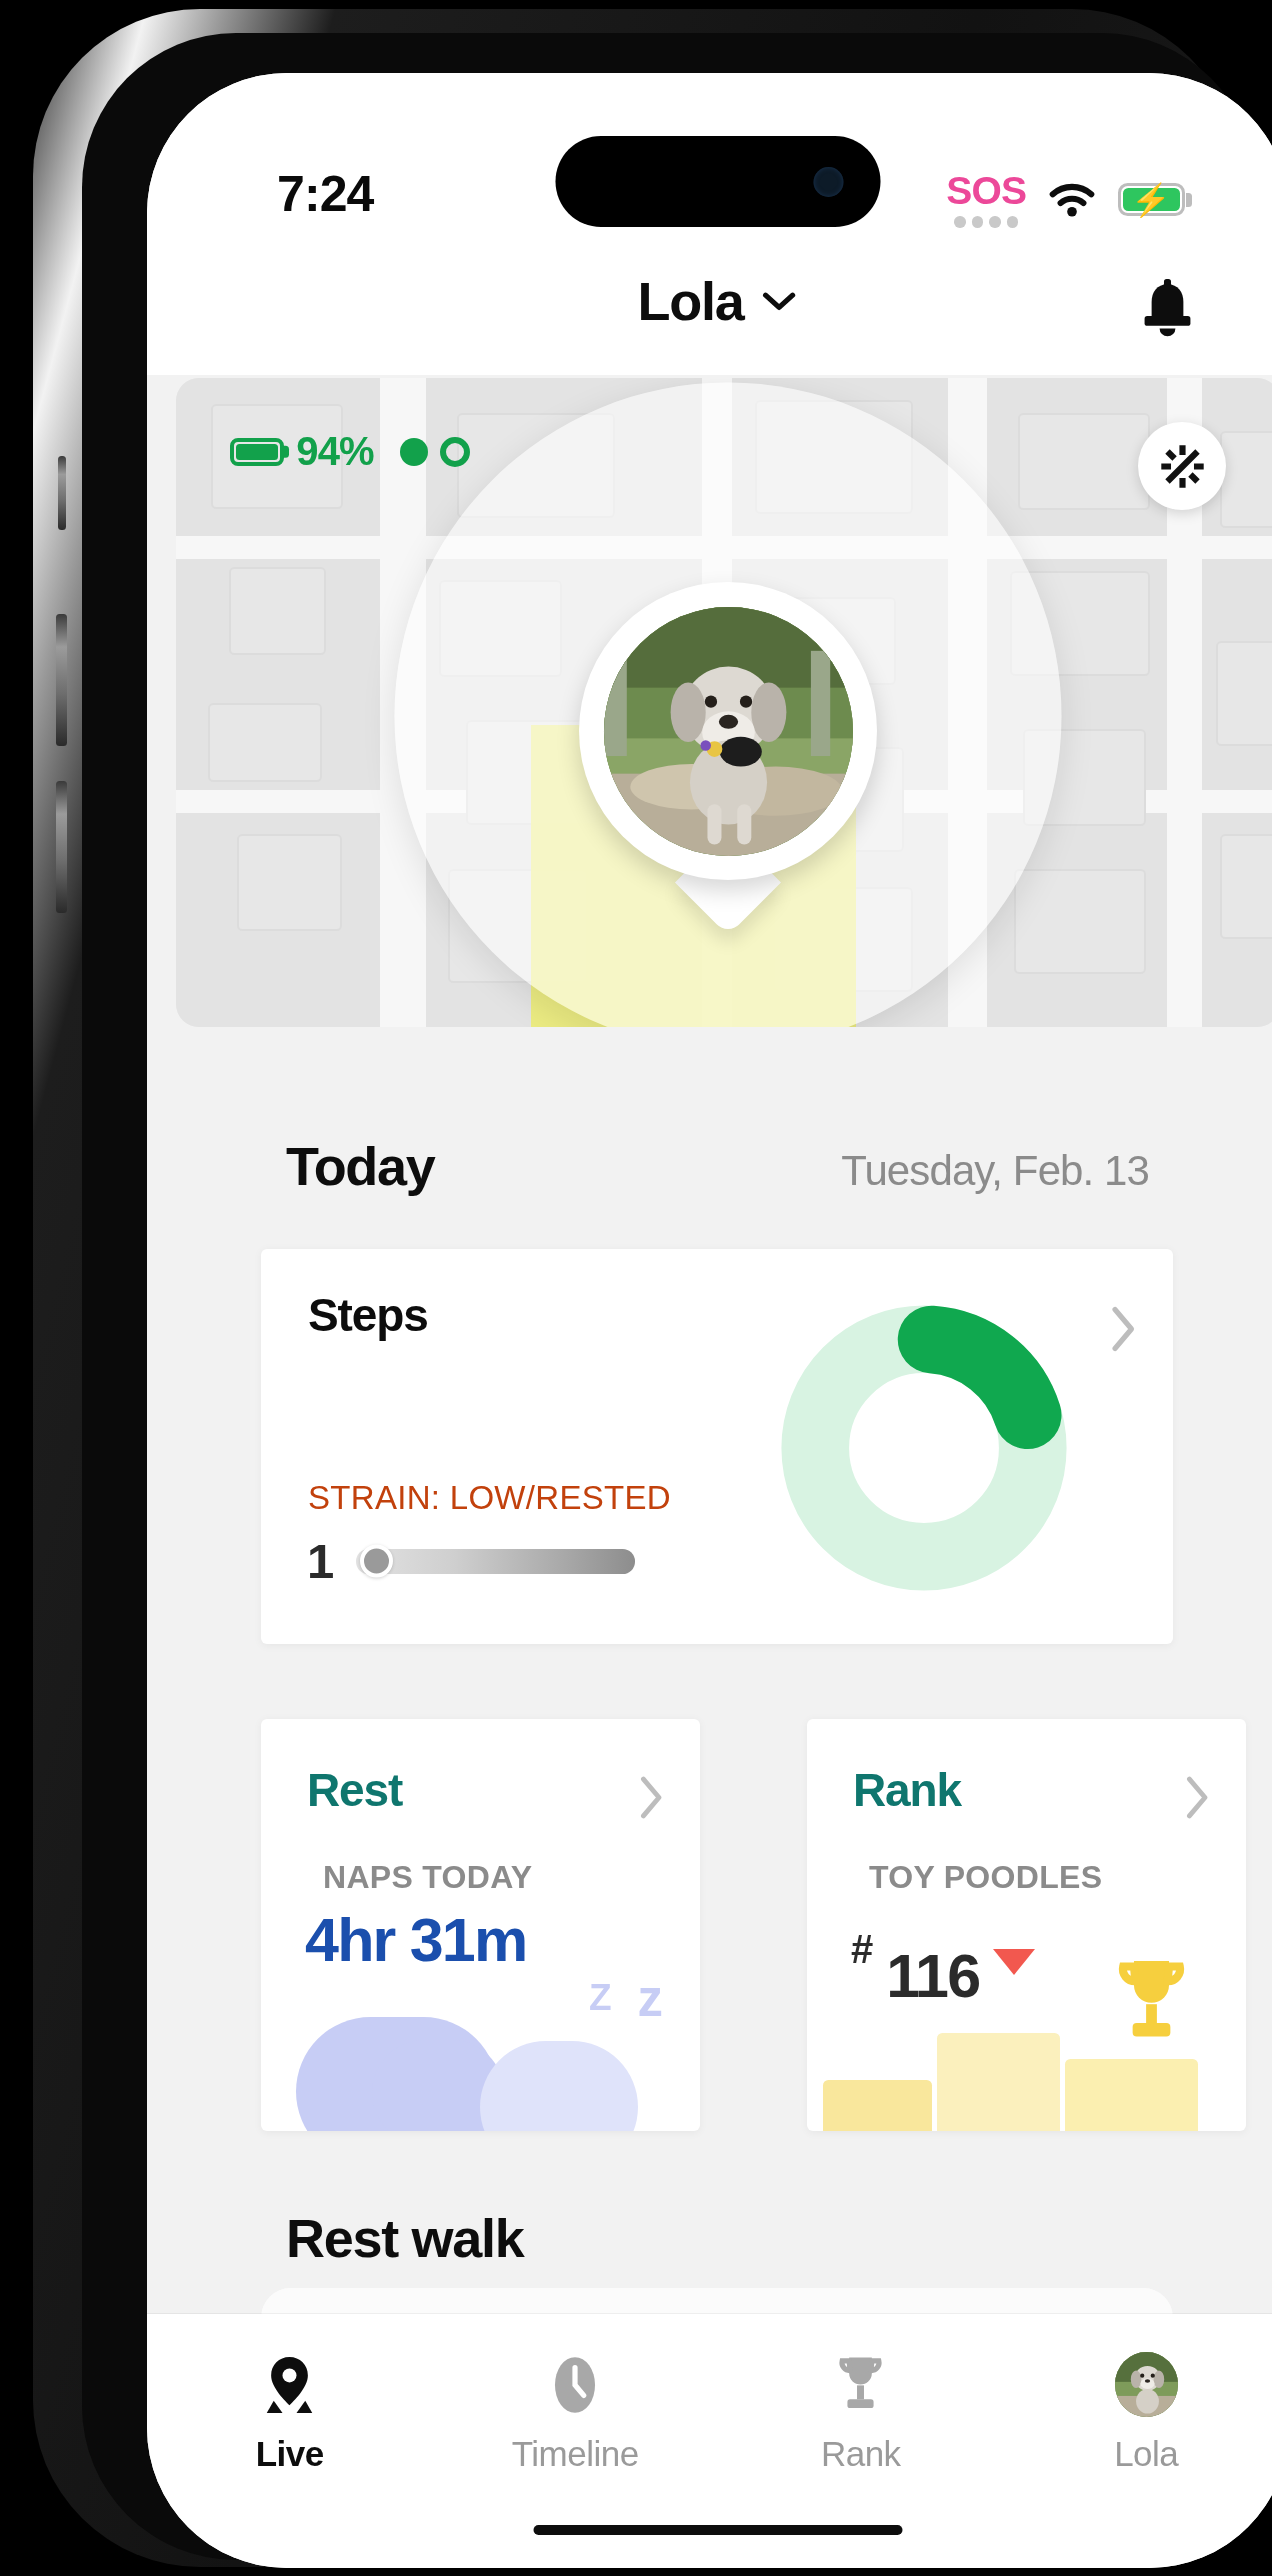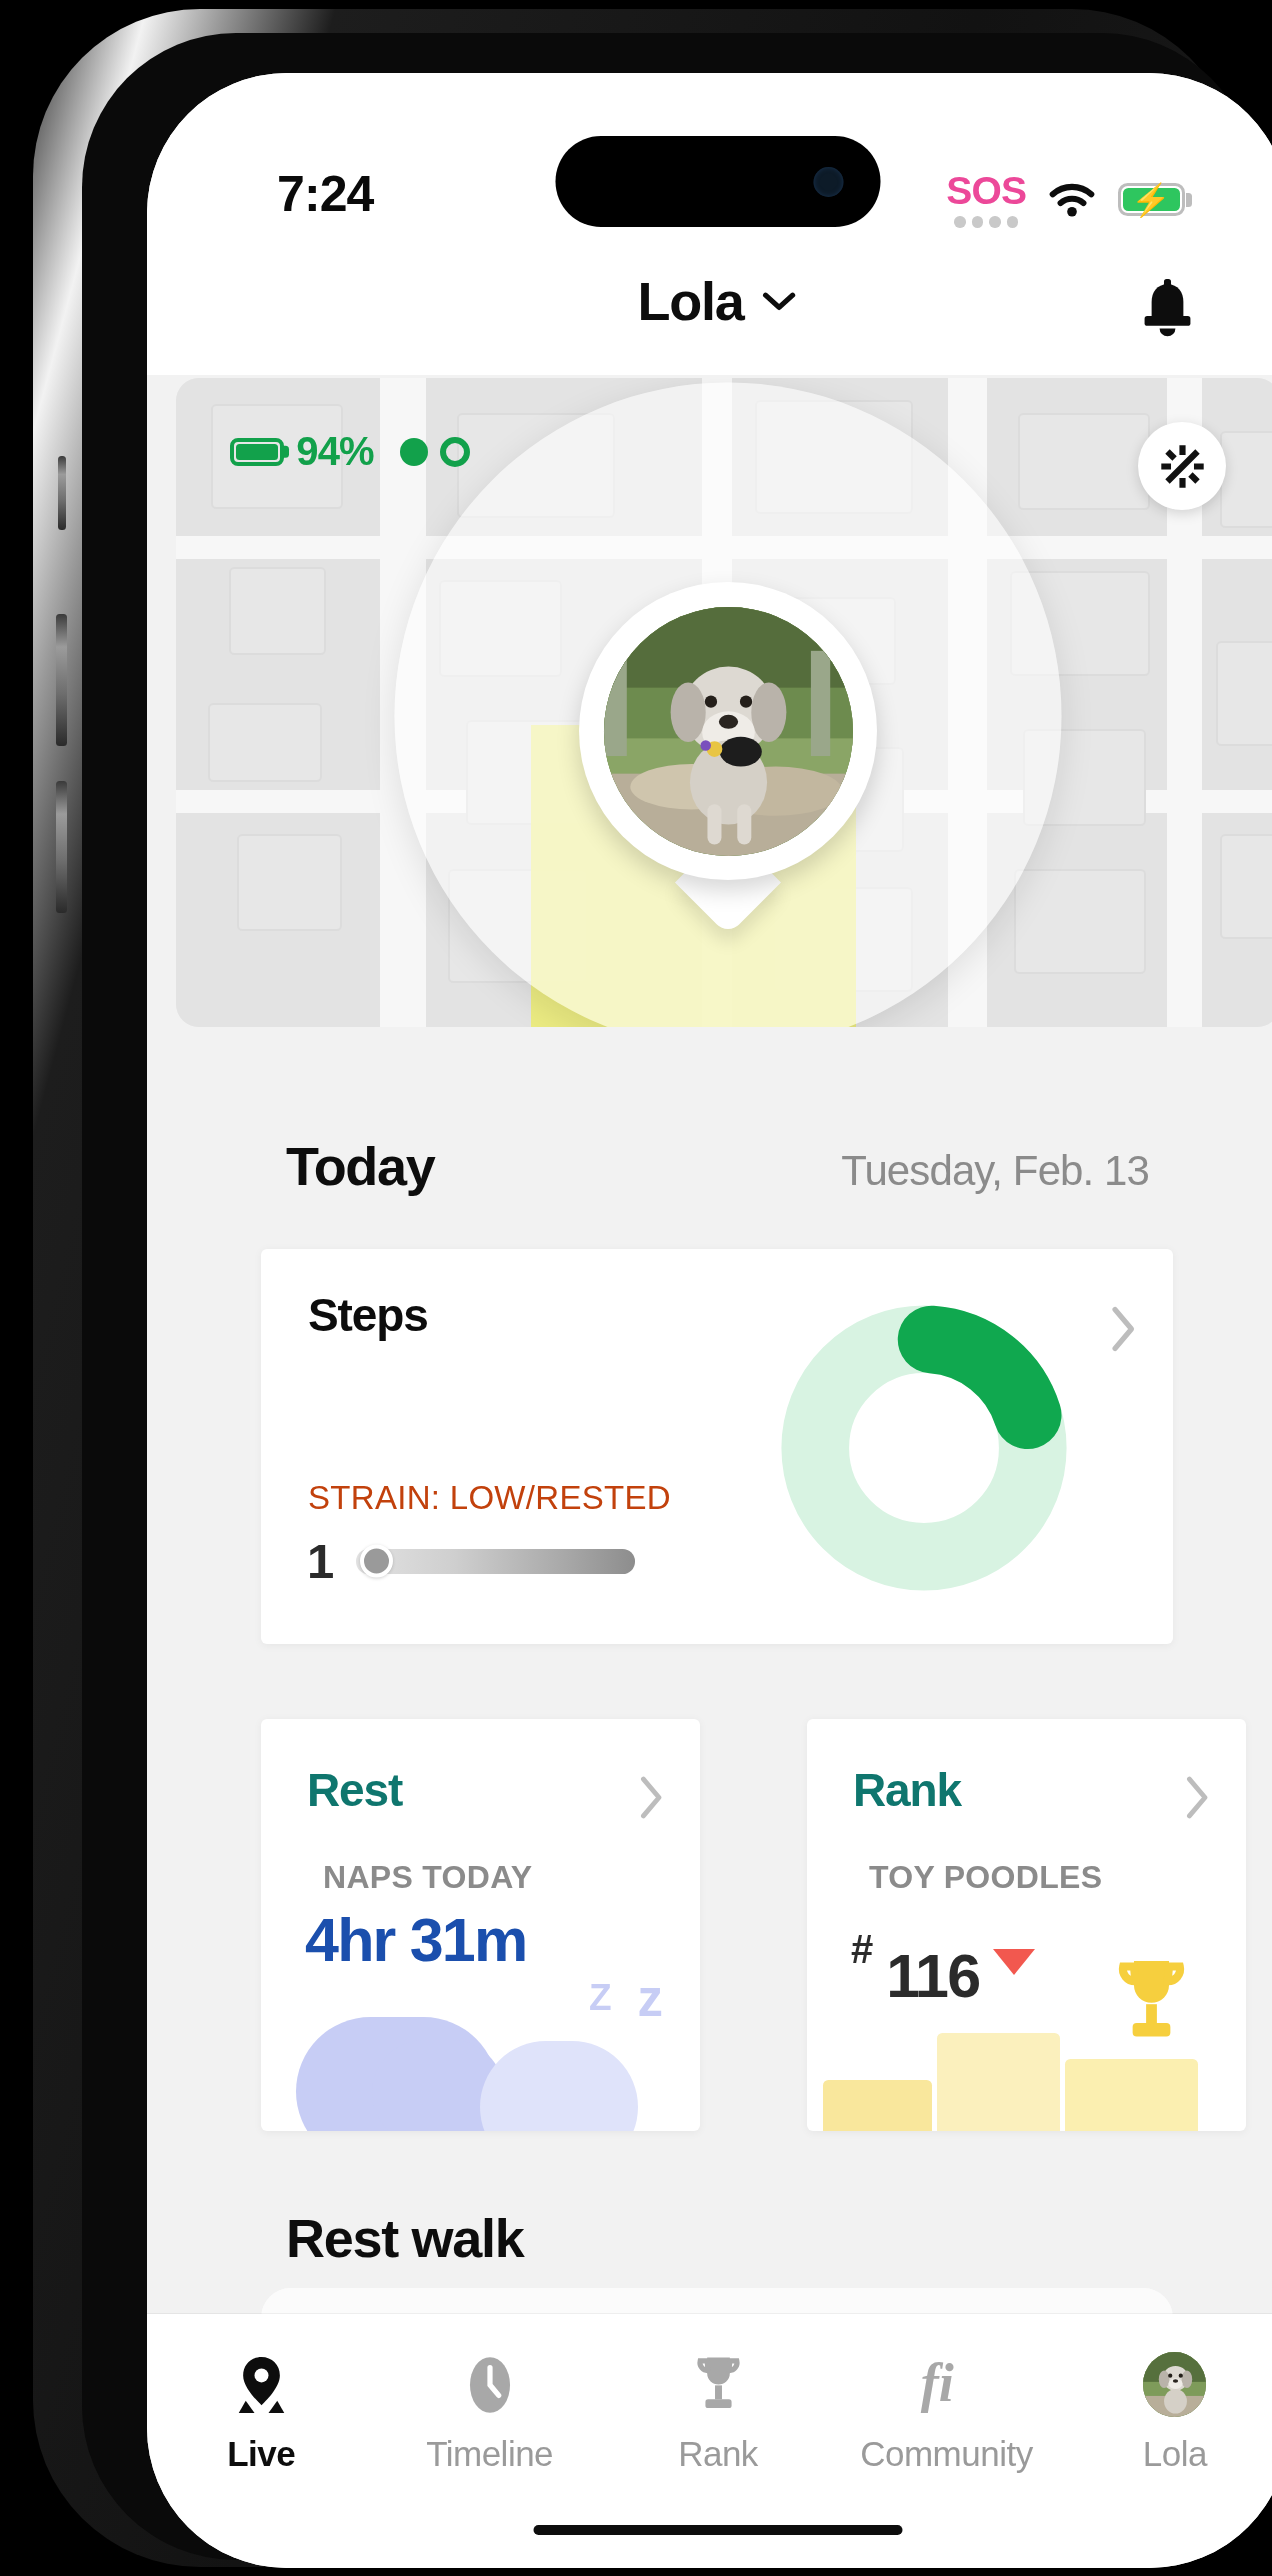--- a/index.html
+++ b/index.html
@@ -345,28 +345,20 @@
               <path d="M17 8h-8a9 9 0 0 0 9 11z" fill="none" stroke="#a8a8a8" stroke-width="6"></path>
               <path d="M43 8h8a9 9 0 0 1-9 11z" fill="none" stroke="#a8a8a8" stroke-width="6"></path>
               <rect x="26" y="36" width="8" height="16" fill="#a8a8a8"></rect>
               <rect x="15" y="52" width="30" height="10" rx="3" fill="#a8a8a8"></rect>
             </svg>
           </div>
           <span class="tab-label">Rank</span>
         </div>
         <div class="tab">
           <div class="tab-icon">
-            <svg width="58" height="61" viewBox="0 0 66 70">
-              <text x="4" y="54" font-family="'Liberation Serif',serif" font-size="62" font-weight="700" font-style="italic" fill="#a8a8a8">fi</text>
-            </svg>
-          </div>
-          <span class="tab-label">Community</span>
-        </div>
-        <div class="tab">
-          <div class="tab-icon">
             <div id="tab-avatar">
               <svg width="65" height="65" viewBox="0 0 74 74">
                 <rect width="74" height="74" fill="#7e9b5a"></rect>
                 <rect width="74" height="34" fill="#56703d"></rect>
                 <rect y="50" width="74" height="24" fill="#b8ae99"></rect>
                 <ellipse cx="37" cy="30" rx="15" ry="14" fill="#ddd9d2"></ellipse>
                 <ellipse cx="24" cy="31" rx="6" ry="10" fill="#b9b3aa"></ellipse>
                 <ellipse cx="50" cy="31" rx="6" ry="10" fill="#b9b3aa"></ellipse>
                 <circle cx="31" cy="27" r="2.4" fill="#241f1a"></circle>
                 <circle cx="43" cy="27" r="2.4" fill="#241f1a"></circle>

